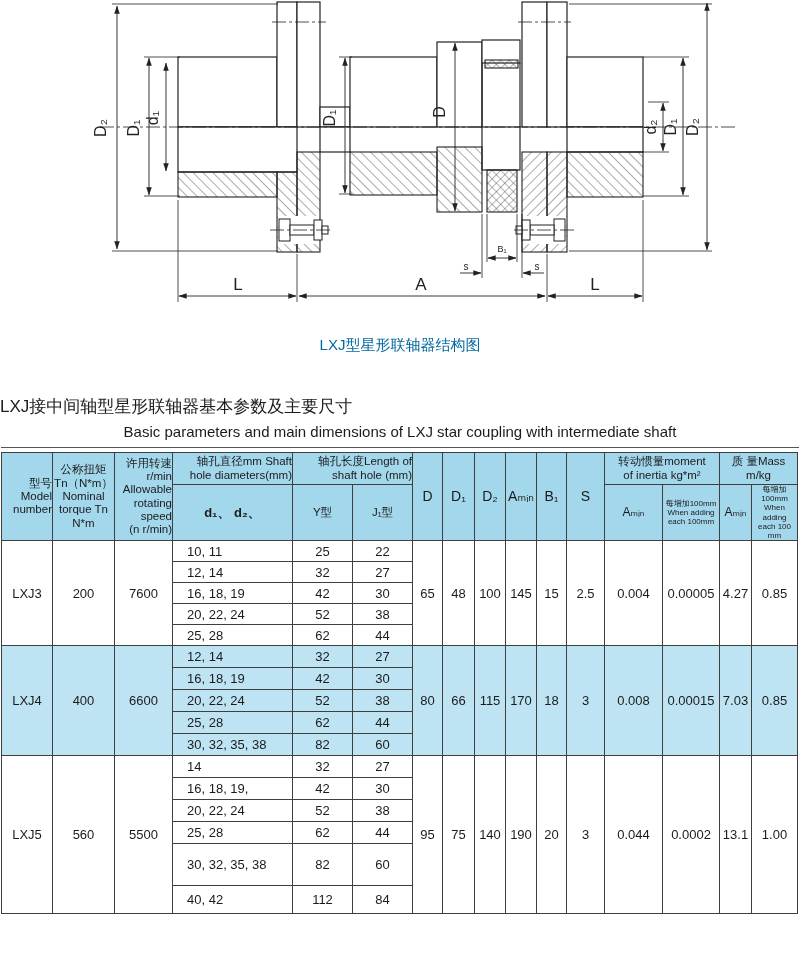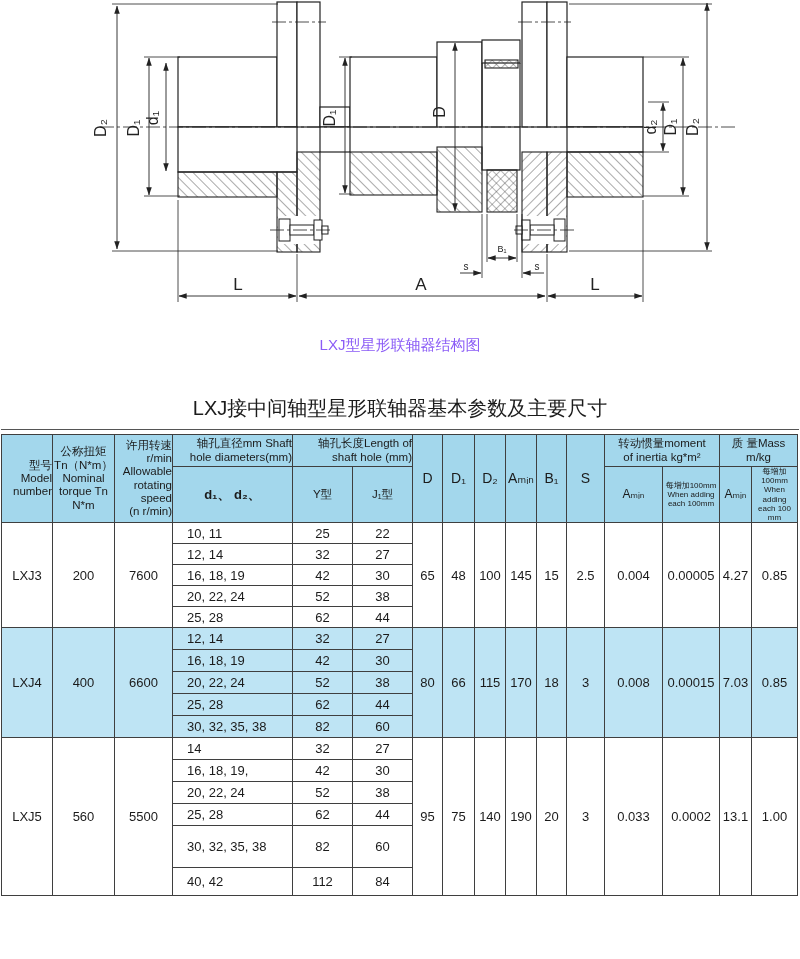--- a/index.html
+++ b/index.html
@@ -1,22 +1,22 @@
 <!DOCTYPE html>
 <html style="--header-bg: #a3d7ec; --highlight-bg: #bee4f4;"><head>
 <meta charset="utf-8">
 <style>
   html,body{margin:0;padding:0;background:#ffffff;}
   body{width:800px;height:959px;font-family:"Liberation Sans","DejaVu Sans",sans-serif;color:#1b1b1b;}
   .page{width:800px;position:relative;}
   svg text{font-family:"Liberation Sans","DejaVu Sans",sans-serif;fill:#222;}
-  .caption{ text-align:center; font-size:15px; color:#8b5cf6; }
+  .caption{ text-align:center; font-size:15px; color:#0369a1; }
   .caption-zh{ margin-top:2px; }
   .caption-en{ margin-top:4px; }
-  .tbl-title-zh{ margin-top:40px; text-align:center; font-size:20px; }
+  .tbl-title-zh{ margin-top:40px; font-size:17px; }
   .tbl-title-en{ margin-top:5px; text-align:center; font-size:15px; }
   .tbl-wrap{ margin:7px 1px 0 1px; border-top:1px solid #555; padding-top:4px; }
   table{ border-collapse:collapse; table-layout:fixed; width:796px; }
   th,td{ border:1px solid #3f3f3f; text-align:center; font-weight:normal; padding:0; overflow:hidden; }
   th{ background:var(--header-bg,#a3d7ec); font-size:11.5px; line-height:1.16; white-space:pre-line; }
   td{ font-size:13px; background:#ffffff; }
   tr.hl td{ background:var(--highlight-bg,#bee4f4); }
   th.left{ text-align:right; padding-left:5px; }
   th.dim{ font-size:14px; }
   th.subd{ font-size:13px;font-weight:bold; }
@@ -157,20 +157,21 @@
       <text x="537" y="270" font-size="10">s</text>
       <text x="238" y="290" font-size="17">L</text>
       <text x="421" y="290" font-size="17">A</text>
       <text x="595" y="290" font-size="17">L</text>
     </g>
   </svg>
 
   <div class="caption caption-zh">LXJ型星形联轴器结构图</div>
 
   <div class="tbl-title-zh">LXJ接中间轴型星形联轴器基本参数及主要尺寸</div>
+  <div class="tbl-title-en">Basic parameters and main dimensions of LXJ star coupling with intermediate shaft</div>
 
   
   <div class="tbl-wrap">
   <table>
     <colgroup>
       <col style="width:51px">
           <col style="width:62px">
           <col style="width:58px">
       <col style="width:120px">
           <col style="width:60px">
@@ -315,21 +316,21 @@
       <td rowspan="6">5500</td>
       <td class="d-col">14</td>
       <td>32</td>
       <td>27</td>
       <td rowspan="6">95</td>
       <td rowspan="6">75</td>
       <td rowspan="6">140</td>
       <td rowspan="6">190</td>
       <td rowspan="6">20</td>
       <td rowspan="6">3</td>
-      <td rowspan="6">0.033</td>
+      <td rowspan="6">0.044</td>
       <td rowspan="6">0.0002</td>
       <td rowspan="6">13.1</td>
       <td rowspan="6">1.00</td>
     </tr>
     <tr class="h22">
       <td class="d-col">16, 18, 19,</td>
       <td>42</td>
       <td>30</td>
     </tr>
     <tr class="h22">

